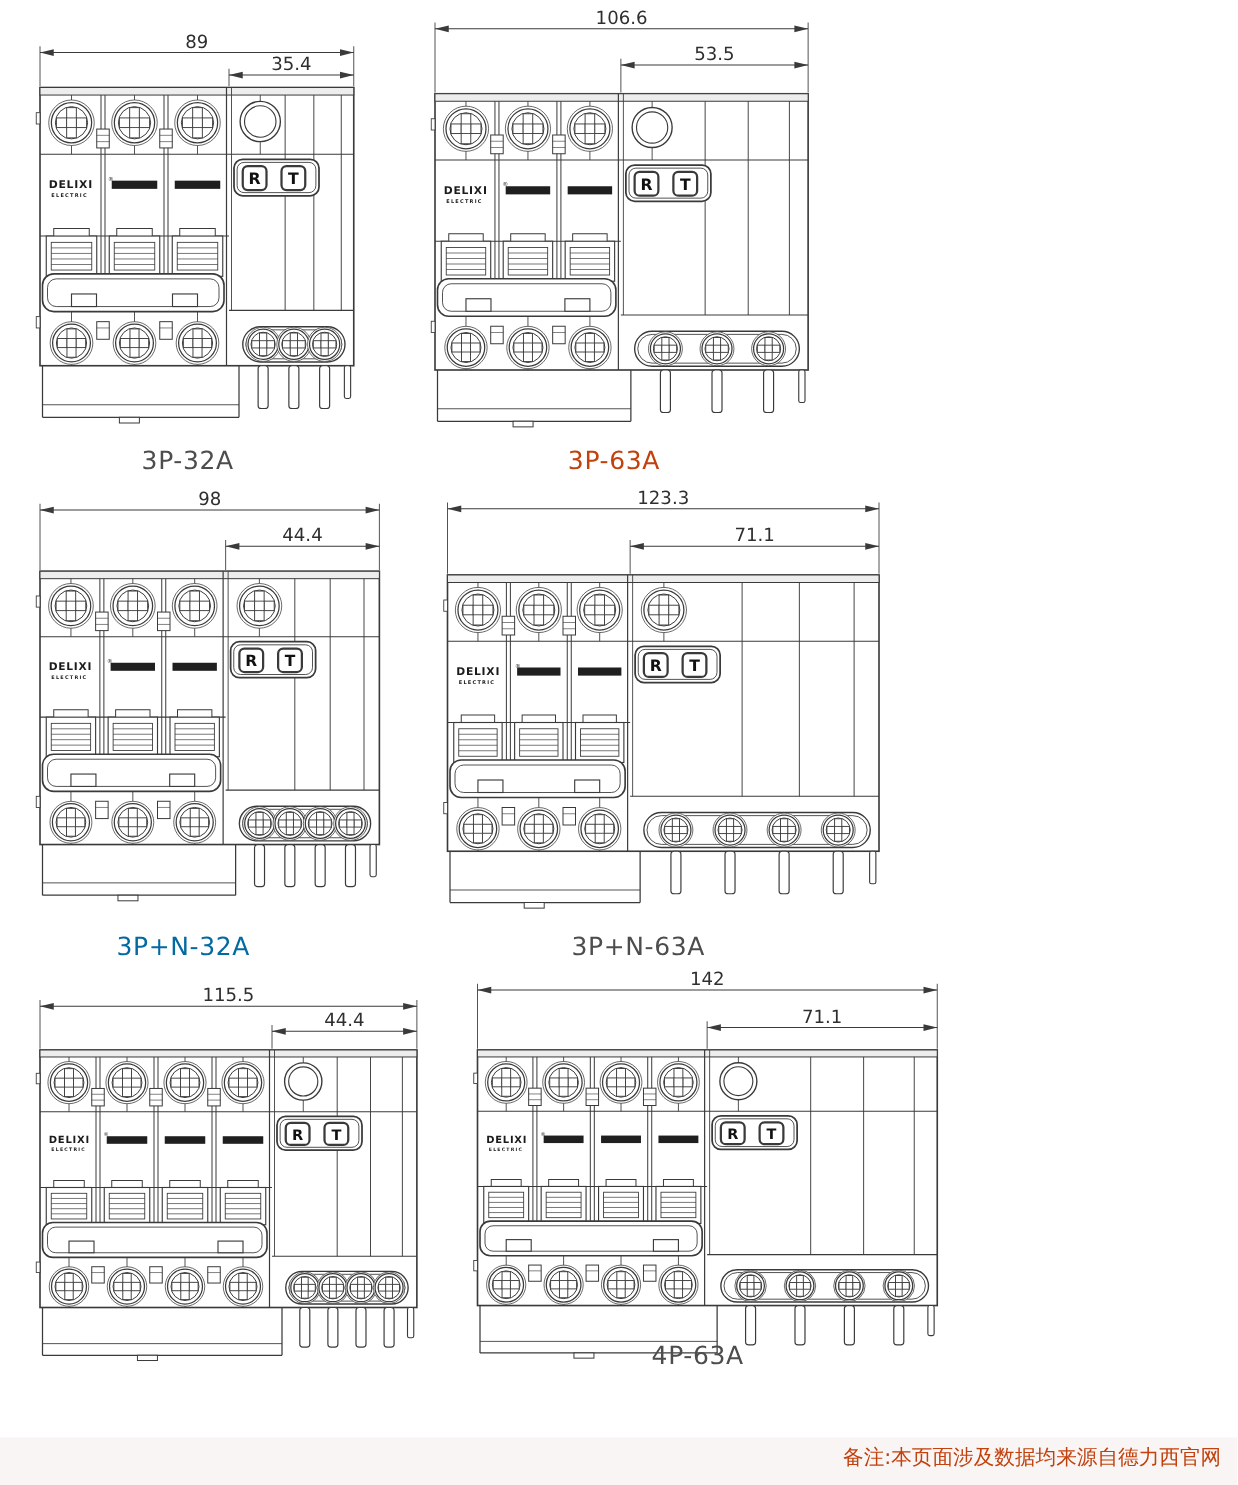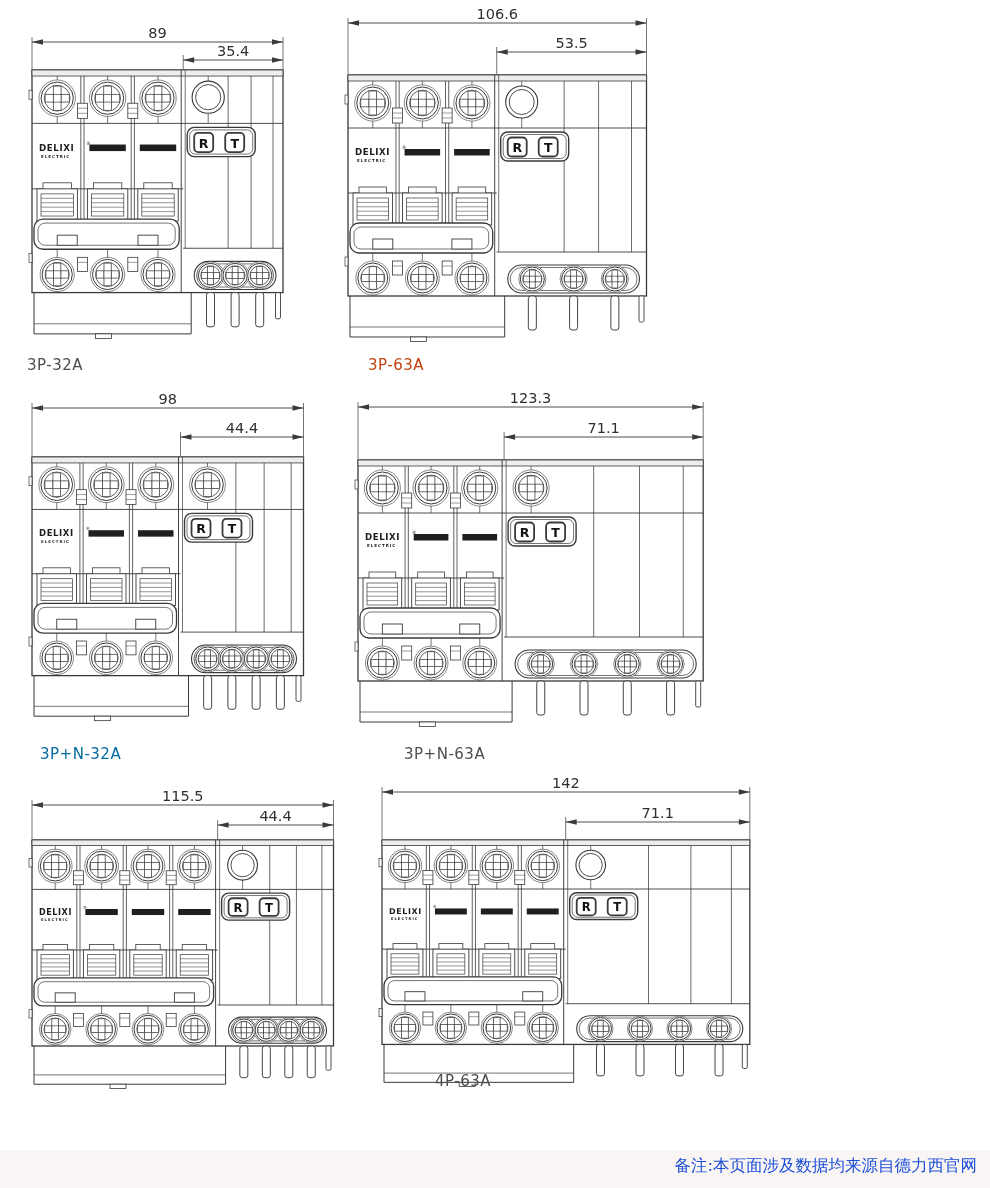--- a/index.html
+++ b/index.html
@@ -1,19 +1,19 @@
 <!DOCTYPE html>
 <html><head>
 <meta charset="utf-8">
 <style>
   html,body{margin:0;padding:0;background:#ffffff;}
   .page{position:relative;width:990px;height:1188px;background:#ffffff;overflow:hidden;
         font-family:"DejaVu Sans","Liberation Sans",sans-serif;}
   .fig svg{position:absolute;}
-  .fig-label{position:absolute;width:160px;text-align:left;font-size:15px;
+  .fig-label{position:absolute;width:160px;text-align:right;font-size:20px;
              letter-spacing:.5px;color:#4d4d4d;}
   .footer-band{position:absolute;left:0;top:1150px;width:990px;height:38px;background:#f9f5f4;}
   .footer-note{position:absolute;top:1155px;right:13px;font-size:16.5px;color:#3f3f3f;}
 </style>
 </head>
 <body>
 
 <div class="page">
 
   <div class="fig">
@@ -1034,14 +1034,14 @@
           <line x1="2" y1="233.1" x2="191.7" y2="233.1" stroke="#3a3a3a" stroke-width="0.7"></line>
           <rect x="77.154" y="242.35" width="16" height="4.16" rx="0" fill="#fff" stroke="#3a3a3a" stroke-width="0.8"></rect>
           <rect x="-3" y="18.5" width="3" height="8.33" rx="0" fill="#fff" stroke="#3a3a3a" stroke-width="0.7"></rect>
           <rect x="-3" y="168.35" width="3" height="8.33" rx="0" fill="#fff" stroke="#3a3a3a" stroke-width="0.7"></rect>
         </g>
       </svg>
     <div class="fig-label" style="left: 435px; top: 1072px; color: rgb(77, 77, 77);">4P-63A</div>
   </div>
 
   <div class="footer-band" style="background: rgb(249, 245, 244);"></div>
-  <div class="footer-note" style="color: #1d4ed8; text-align: center;">备注:本页面涉及数据均来源自德力西官网</div>
+  <div class="footer-note" style="color: #c2410c; text-align: center;">备注:本页面涉及数据均来源自德力西官网</div>
 </div>
 
 </body></html>

